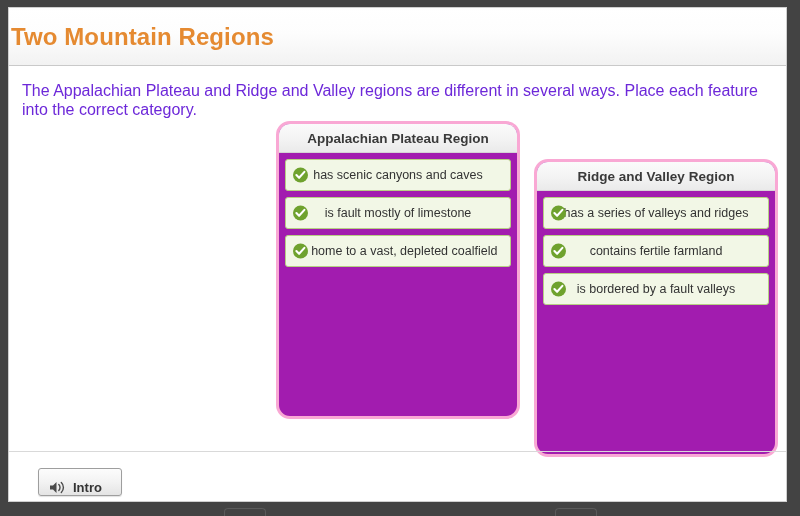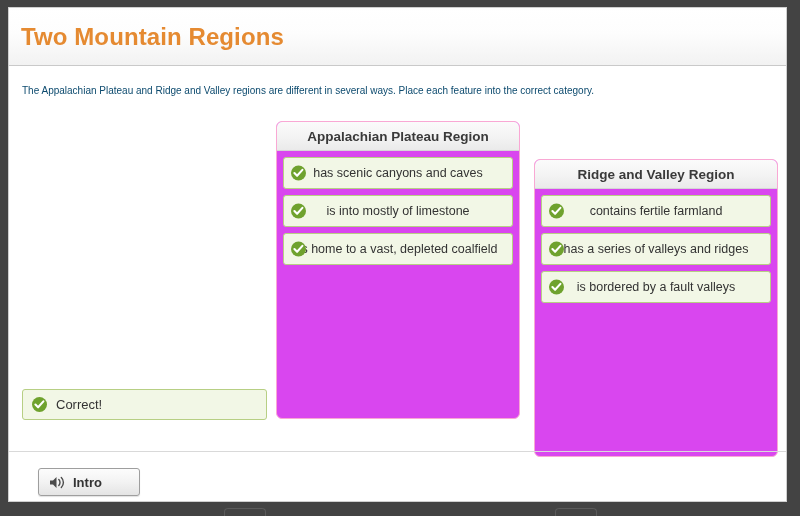--- a/index.html
+++ b/index.html
@@ -33,53 +33,53 @@
   
   #header {
     position: absolute;
     left: 0; top: 0;
     width: 100%; height: 58px;
     background: linear-gradient(to bottom, #ffffff 0%, #fdfdfd 45%, #f2f2f2 100%);
     border-bottom: 1px solid #c9c9c9;
   }
   #page-title {
     position: absolute;
-    left: 12px; top: 15px;
+    left: 2px; top: 15px;
     font-size: 24px;
     font-weight: bold;
     color: #e58a31;
     letter-spacing: 0.1px;
     white-space: nowrap;
   }
   #header-underline {
     position: absolute;
     left: 0; top: 58px;
     width: 100%; height: 2px;
     background: #ffffff;
   }
 
   
   #instructions {
     position: absolute;
     left: 13px; top: 73px;
     width: 740px;
-    font-size: 10px;
+    font-size: 16px;
     line-height: 19px;
-    color: #0c4a6e;
+    color: #6d28d9;
   }
 
   
   .panel {
     position: absolute;
     top: 113px;
     width: 244px;
     height: 298px;
-    background: #d946ef;
-    border: 1px solid #f9a8d4;
-    border-radius: 6px;
+    background: #a21caf;
+    border: 3px solid #f9a8d4;
+    border-radius: 14px;
     overflow: hidden;
   }
   #panel-0 { left: 267px; }
   #panel-1 { left: 525px; margin-top: 38px; }
 
   .panel-header {
     height: 29px;
     background: linear-gradient(to bottom, #fbfbfb 0%, #f4f4f4 50%, #eaeaea 100%);
     border-bottom: 1px solid #d5d5d5;
     display: flex;
@@ -151,26 +151,26 @@
   
   #footer-divider {
     position: absolute;
     left: 0; top: 443px;
     width: 100%; height: 1px;
     background: #d9d9d9;
   }
   #intro-button {
     position: absolute;
     left: 29px; top: 460px;
-    width: 102px; height: 28px;
+    width: 84px; height: 28px;
     background: linear-gradient(to bottom, #fcfcfc 0%, #f3f3f3 48%, #e4e4e4 100%);
     border: 1px solid #9e9e9e;
     border-radius: 3px;
     display: flex;
-    align-items: center;
+    align-items: flex-end;
     box-shadow: 0 1px 1px rgba(0,0,0,0.12);
   }
   #intro-button .speaker {
     margin-left: 10px;
     width: 17px; height: 15px;
     display: block;
   }
   #intro-label {
     margin-left: 7px;
     font-size: 13px;
@@ -220,21 +220,21 @@
           </span>
           <span class="item-label">has scenic canyons and caves</span>
         </div>
 
         <div class="item">
           <span class="check-icon">
             <svg width="15" height="15" viewBox="0 0 15 15">
                 <path d="M3.4 7.6 L6.1 10.3 L11.4 4.4" stroke="#ffffff" stroke-width="2.1" fill="none" stroke-linecap="round" stroke-linejoin="round"></path>
               </svg>
           </span>
-          <span class="item-label">is into mostly of limestone</span>
+          <span class="item-label">is fault mostly of limestone</span>
         </div>
 
         <div class="item">
           <span class="check-icon">
             <svg width="15" height="15" viewBox="0 0 15 15">
                 <path d="M3.4 7.6 L6.1 10.3 L11.4 4.4" stroke="#ffffff" stroke-width="2.1" fill="none" stroke-linecap="round" stroke-linejoin="round"></path>
               </svg>
           </span>
           <span class="item-label">is home to a vast, depleted coalfield</span>
         </div>
@@ -247,52 +247,44 @@
         <span class="panel-header-label">Ridge and Valley Region</span>
       </div>
       <div class="panel-body">
 
         <div class="item">
           <span class="check-icon">
             <svg width="15" height="15" viewBox="0 0 15 15">
                 <path d="M3.4 7.6 L6.1 10.3 L11.4 4.4" stroke="#ffffff" stroke-width="2.1" fill="none" stroke-linecap="round" stroke-linejoin="round"></path>
               </svg>
           </span>
+          <span class="item-label">has a series of valleys and ridges</span>
+        </div>
+
+        <div class="item">
+          <span class="check-icon">
+            <svg width="15" height="15" viewBox="0 0 15 15">
+                <path d="M3.4 7.6 L6.1 10.3 L11.4 4.4" stroke="#ffffff" stroke-width="2.1" fill="none" stroke-linecap="round" stroke-linejoin="round"></path>
+              </svg>
+          </span>
           <span class="item-label">contains fertile farmland</span>
-        </div>
-
-        <div class="item">
-          <span class="check-icon">
-            <svg width="15" height="15" viewBox="0 0 15 15">
-                <path d="M3.4 7.6 L6.1 10.3 L11.4 4.4" stroke="#ffffff" stroke-width="2.1" fill="none" stroke-linecap="round" stroke-linejoin="round"></path>
-              </svg>
-          </span>
-          <span class="item-label">has a series of valleys and ridges</span>
         </div>
 
         <div class="item">
           <span class="check-icon">
             <svg width="15" height="15" viewBox="0 0 15 15">
                 <path d="M3.4 7.6 L6.1 10.3 L11.4 4.4" stroke="#ffffff" stroke-width="2.1" fill="none" stroke-linecap="round" stroke-linejoin="round"></path>
               </svg>
           </span>
           <span class="item-label">is bordered by a fault valleys</span>
         </div>
 
       </div>
     </div>
 
-    <div id="feedback">
-      <span class="check-icon">
-        <svg width="15" height="15" viewBox="0 0 15 15">
-            <path d="M3.4 7.6 L6.1 10.3 L11.4 4.4" stroke="#ffffff" stroke-width="2.1" fill="none" stroke-linecap="round" stroke-linejoin="round"></path>
-          </svg>
-      </span>
-      <span id="feedback-label">Correct!</span>
-    </div>
 
     <div id="footer-divider"></div>
 
     <div id="intro-button">
       <span class="speaker">
         <svg width="17" height="15" viewBox="0 0 17 15">
           <path d="M1 5.5 L4 5.5 L7.5 2 L7.5 13 L4 9.5 L1 9.5 Z" fill="#4a4a4a"></path>
           <path d="M9.8 4.6 C11.4 6.1 11.4 8.9 9.8 10.4" stroke="#4a4a4a" stroke-width="1.4" fill="none" stroke-linecap="round"></path>
           <path d="M12.3 2.6 C15.1 5.2 15.1 9.8 12.3 12.4" stroke="#4a4a4a" stroke-width="1.4" fill="none" stroke-linecap="round"></path>
         </svg>

